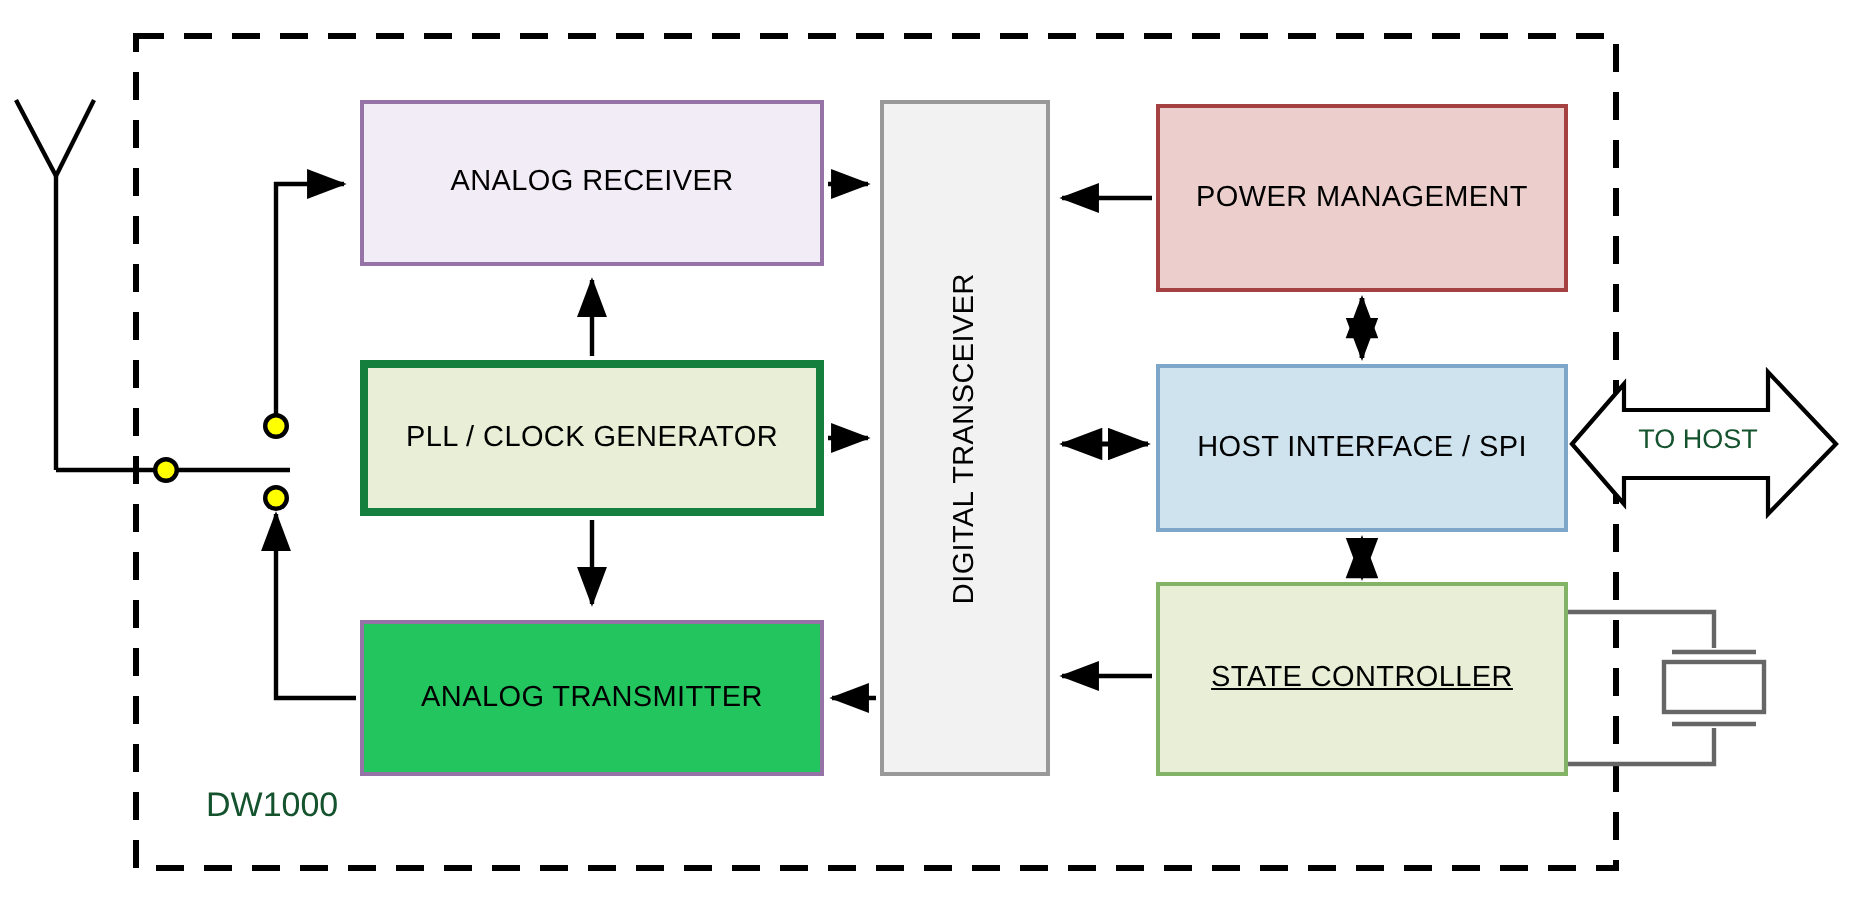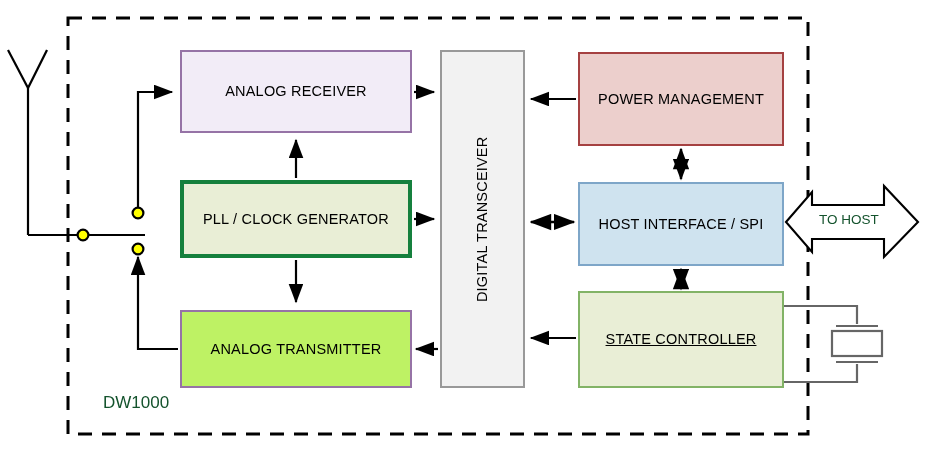--- a/index.html
+++ b/index.html
@@ -43,21 +43,21 @@
     background: #f2ecf7;
     border: 2px solid #9673a6;
   }
   .blk-pll {
     left: 180px; top: 180px; width: 232px; height: 78px;
     background: #e9eed6;
     border: 4px solid #15803d;
   }
   .blk-tx {
     left: 180px; top: 310px; width: 232px; height: 78px;
-    background: #bef264;
+    background: #22c55e;
     border: 2px solid #9673a6;
   }
   .blk-dt {
     left: 440px; top: 50px; width: 85px; height: 338px;
     background: #f2f2f2;
     border: 2px solid #999999;
   }
   .blk-dt .rot {
     transform: rotate(-90deg);
     white-space: nowrap;

